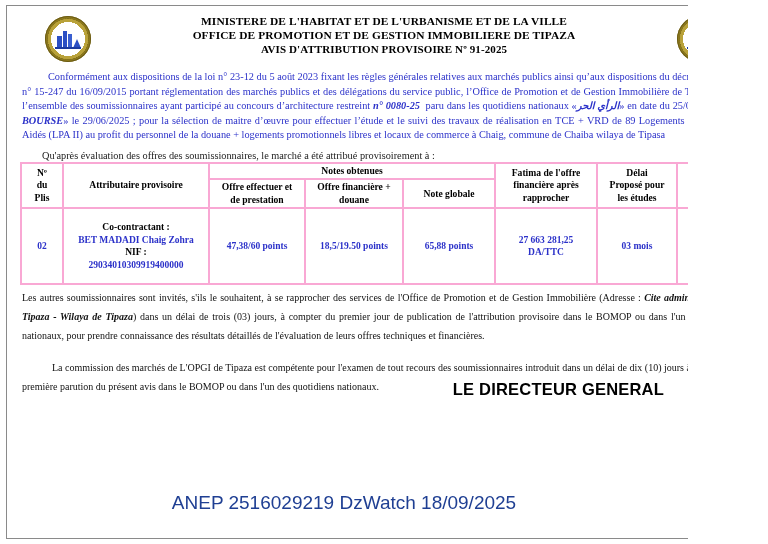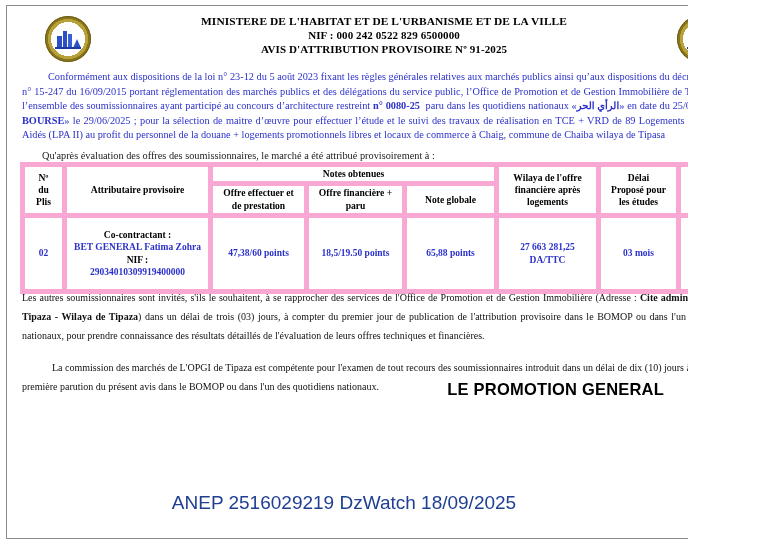--- a/index.html
+++ b/index.html
@@ -83,21 +83,21 @@
   p.para {
     margin: 0;
     color: #2b31c9;
     font-size: 10.3px;
     line-height: 14.6px;
     text-align: justify;
     text-justify: inter-word;
   }
   p.para.indent { text-indent: 26px; }
   .bk { color: #000; }
-  .bold { font-weight: bold; }
+  .bold { font-weight: bold; font-style: italic; }
   .ar { font-size: 10px; direction: rtl; unicode-bidi: embed; }
 
   .lead-line {
     margin: 0;
     padding-top: 5px;
     color: #1b1b1b;
     font-size: 10.3px;
     line-height: 15px;
     text-indent: 20px;
   }
@@ -107,21 +107,21 @@
     position: absolute;
     left: 20px; top: 162px;
     width: 728px;
   }
   table.awd {
     width: 728px;
     border-collapse: collapse;
     table-layout: fixed;
   }
   table.awd th, table.awd td {
-    border: 5px solid #f9a8d4;
+    border: 2px solid #f9a8d4;
     text-align: center;
     vertical-align: middle;
     padding: 1px 2px;
   }
   table.awd th {
     font-size: 9.6px;
     font-weight: bold;
     color: #000;
     line-height: 12.4px;
   }
@@ -196,21 +196,21 @@
         <rect x="2" y="8" width="5" height="12" fill="#2b4fc4"></rect>
         <rect x="8" y="3" width="4" height="17" fill="#2b4fc4"></rect>
         <rect x="13" y="6" width="4" height="14" fill="#3a5fd0"></rect>
         <polygon points="18,20 22,11 26,20" fill="#2b4fc4"></polygon>
         <rect x="0" y="19" width="26" height="2" fill="#1c3ba0"></rect>
       </svg>
     </div>
 
     <div class="hdr-lines">
       <div class="hdr-line l1">MINISTERE DE L'HABITAT ET DE L'URBANISME ET DE LA VILLE</div>
-      <div class="hdr-line l3">NIF : 000 242 0522 829 6500000</div>
+      <div class="hdr-line l2">OFFICE DE PROMOTION ET DE GESTION IMMOBILIERE DE TIPAZA</div>
       <div class="hdr-line l4">AVIS D'ATTRIBUTION PROVISOIRE Nº 91-2025</div>
     </div>
   </div>
 
   <div class="body-wrap">
     <p class="para indent"><span>Conformément aux dispositions de la loi n° 23-12 du 5 août 2023 fixant les règles générales relatives aux marchés publics ainsi qu’aux dispositions du décret présidentiel n° 15-247 du 16/09/2015 portant réglementation des marchés publics et des délégations du service public, l’Office de Promotion et de Gestion Immobilière de Tipaza informe l’ensemble des soumissionnaires ayant participé au concours d’architecture restreint</span> <span class="bold">n° 0080-25</span>&nbsp;&nbsp;<span>paru dans les quotidiens nationaux «</span><span class="ar bold">الرأي الحر</span><span>» en date du 25/06/2025 et «</span><span class="bold">E-BOURSE</span><span>» le 29/06/2025 ; pour la sélection de maitre d’œuvre pour effectuer l’étude et le suivi des travaux de réalisation en TCE + VRD de 89 Logements Promotionnels Aidés (LPA II) au profit du personnel de la douane + logements promotionnels libres et locaux de commerce à Chaig, commune de Chaiba wilaya de Tipasa</span></p>
 
     <p class="lead-line">Qu'après évaluation des offres des soumissionnaires,  le marché a été attribué provisoirement à :</p>
   </div>
 
@@ -229,49 +229,49 @@
       <thead>
         <tr>
           <th rowspan="2">
             <span class="sub-label">Nº</span>
             <span class="sub-label">du</span>
             <span class="sub-label">Plis</span>
           </th>
           <th rowspan="2">Attributaire provisoire</th>
           <th colspan="3">Notes obtenues</th>
           <th rowspan="2">
-            <span class="sub-label">Wilaya de l'offre</span>
+            <span class="sub-label">Fatima de l'offre</span>
             <span class="sub-label">financière après</span>
-            <span class="sub-label">logements</span>
+            <span class="sub-label">rapprocher</span>
           </th>
           <th rowspan="2">
             <span class="sub-label">Délai</span>
             <span class="sub-label">Proposé pour</span>
             <span class="sub-label">les études</span>
           </th>
           <th rowspan="2">Critères du choix</th>
         </tr>
         <tr>
           <th>
             <span class="sub-label">Offre effectuer et</span>
             <span class="sub-label">de prestation</span>
           </th>
           <th>
             <span class="sub-label">Offre financière +</span>
-            <span class="sub-label">paru</span>
+            <span class="sub-label">douane</span>
           </th>
           <th>Note globale</th>
         </tr>
       </thead>
       <tbody>
         <tr class="cell-tall">
           <td>02</td>
           <td>
             <span class="sub-label bk">Co-contractant :</span>
-            <span class="sub-label">BET GENERAL Fatima Zohra</span>
+            <span class="sub-label">BET MADADI Chaig Zohra</span>
             <span class="sub-label bk">NIF :</span>
             <span class="sub-label">29034010309919400000</span>
           </td>
           <td class="nowrapish">47,38/60  points</td>
           <td class="nowrapish">18,5/19.50 points</td>
           <td class="nowrapish">65,88 points</td>
           <td>
             <span class="sub-label">27 663 281,25</span>
             <span class="sub-label">DA/TTC</span>
           </td>
@@ -286,16 +286,16 @@
         </tr>
       </tbody>
     </table>
   </div>
 
   <div class="lower">
     <p class="lp"><span>Les autres soumissionnaires sont invités, s'ils le souhaitent, à se rapprocher des services de l'Office de Promotion et de Gestion Immobilière (Adresse : </span><span class="bold">Cite administrative AU 1 Tipaza - Wilaya de Tipaza</span><span>) dans un délai de trois (03) jours, à compter du premier jour de publication de l'attribution provisoire dans le BOMOP ou dans l'un des quotidiens nationaux, pour prendre connaissance des résultats détaillés de l'évaluation de leurs offres techniques et financières.</span></p>
     <p class="lp indent">La commission des marchés de L'OPGI de Tipaza est compétente pour l'examen de tout recours des soumissionnaires introduit dans un délai de dix (10) jours à compter de la première parution du présent avis dans le BOMOP ou dans l'un des quotidiens nationaux.</p>
   </div>
 
-  <div class="dg">LE PROMOTION GENERAL</div>
+  <div class="dg">LE DIRECTEUR GENERAL</div>
 
   <div class="footer">ANEP 2516029219 DzWatch 18/09/2025</div>
 </div>
 
 </body></html>

